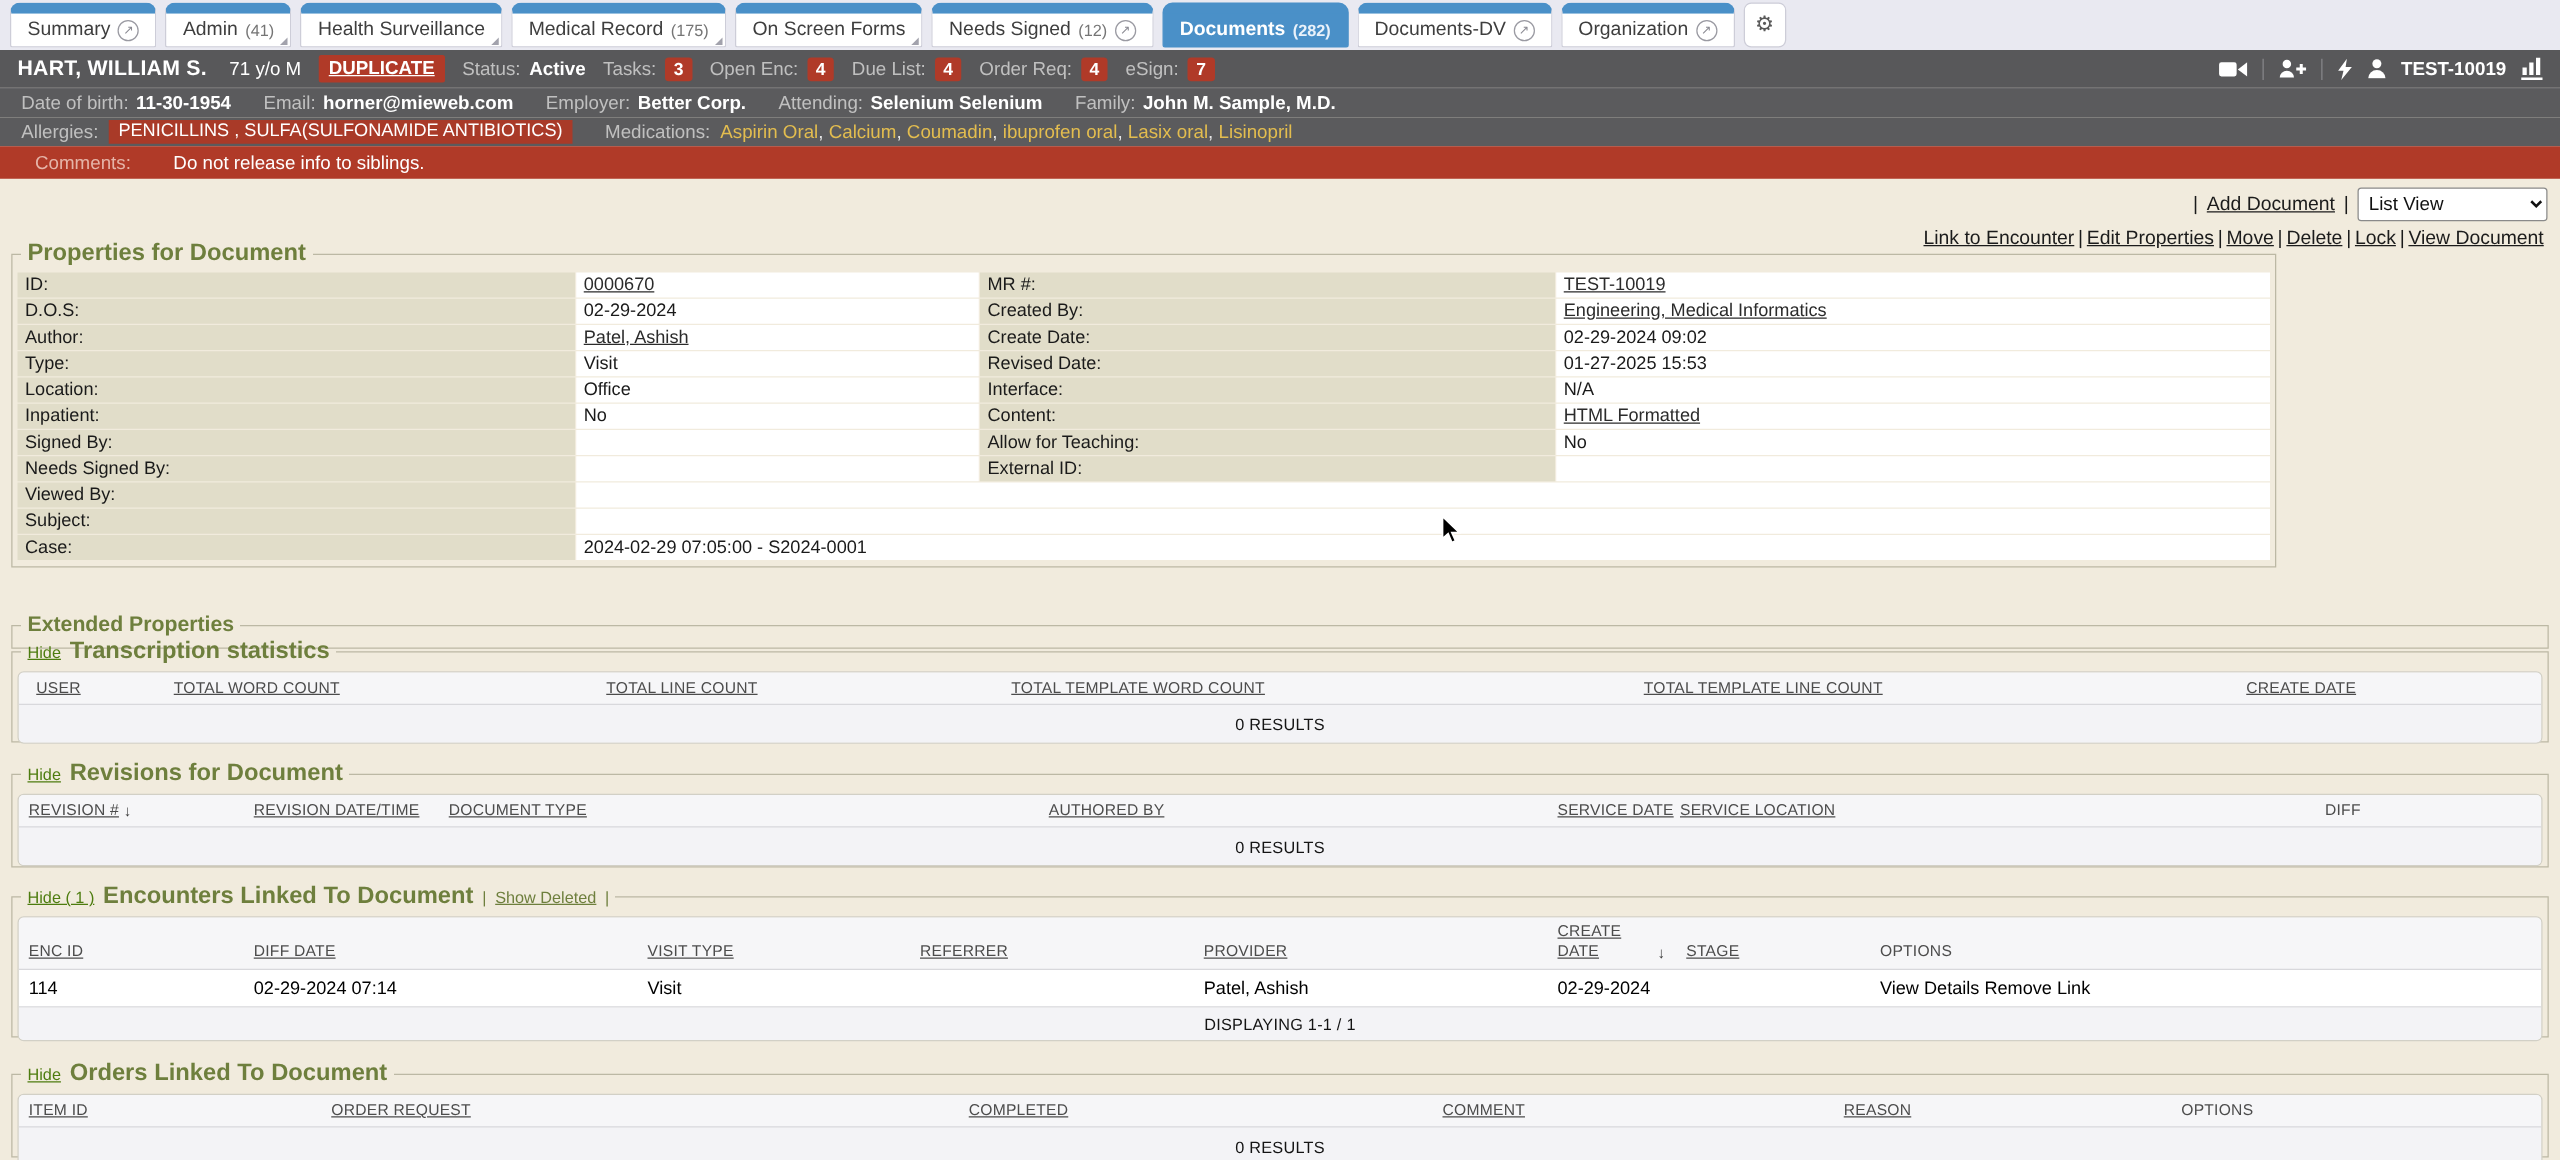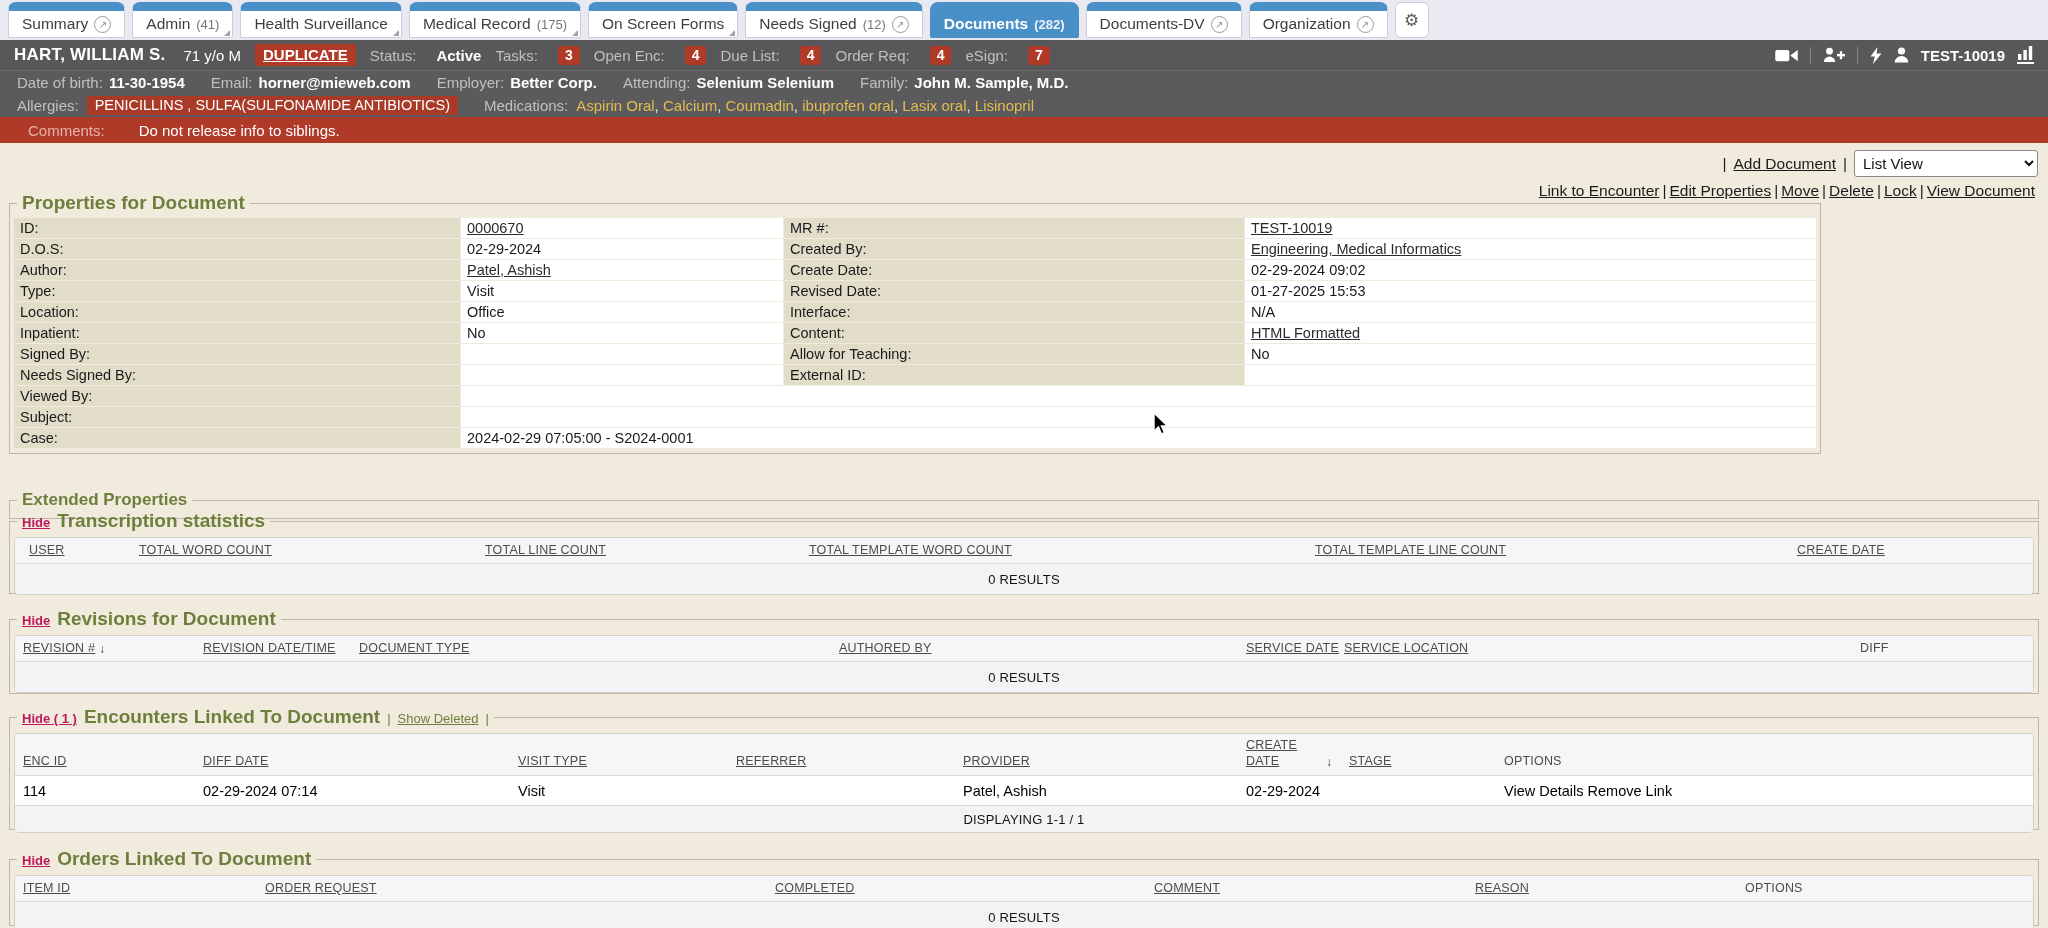--- a/index.html
+++ b/index.html
@@ -29,51 +29,51 @@
   .graybar { position:absolute; left:0; width:100%; color:#fff; display:flex; align-items:center; }
   #patientbar { top:40px; height:30px; background:#58585a; padding-left:14px; gap:14px; font-size:15px; }
   #patientbar .pname { font-size:17px; font-weight:bold; letter-spacing:.2px; }
   #patientbar .age { margin-left:4px; }
   .flagbadge { background:#b03a28; color:#fff; font-weight:bold; text-decoration:underline;
                padding:2px 8px 3px; border-radius:2px; font-size:15px; cursor:pointer; }
   .blabel { color:#c0c0c0; }
   .bval { color:#fff; font-weight:bold; }
   .numbadge { background:#b03a28; color:#fff; font-weight:bold; padding:1px 7px 2px; border-radius:3px;
               font-size:14px; cursor:pointer; }
-  .statpair { display:flex; align-items:center; gap:20px;text-align:center; }
+  .statpair { display:flex; align-items:center; gap:7px;text-align:center; }
   #pbright { margin-left:auto; display:flex; align-items:center; gap:12px; padding-right:14px; }
   .vsep { width:1px; height:17px; background:#86868a; }
   .wicon { display:flex; align-items:center; cursor:pointer; }
   .wicon svg { display:block; }
   .chartlink { border-bottom:2px solid #fff; padding-bottom:2px; }
   #demobar { top:70px; height:24px; background:#5b5b5d; padding-left:17px; gap:26px; font-size:15px; border-top:1px solid #6b6b6d; }
   .dpair { display:flex; gap:6px; white-space:nowrap; }
   .dval { font-weight:bold; }
   #allergybar { top:94px; height:23px; background:#5b5b5d; padding-left:17px; gap:8px; font-size:15px; }
   .allergybadge { background:#a93a28; color:#fff; padding:1px 8px 2px; font-size:14.5px; white-space:nowrap; cursor:default; }
   .medname { color:#e3bd4f; cursor:pointer; }
   .msep { color:#e8e8e8; }
   #medwrap { display:flex; gap:0; align-items:center; white-space:pre; }
   #commentsbar { top:117px; height:26px; background:#b03a28; padding-left:28px; gap:34px; font-size:15px; }
   #commentsbar .clabel { color:#e5b4a8; }
   #commentsbar .cval { color:#fff; }
   
   #topactions { position:absolute; top:150px; right:10px; display:flex; align-items:center; gap:7px;
                 font-size:15.5px; color:#1b1b1b; }
   #topactions a { color:#1b1b1b; text-decoration:underline; cursor:pointer; }
-  #viewselect { width:184px; height:27px; font-size:15px; font-family:inherit; background:#fff;
+  #viewselect { width:152px; height:27px; font-size:15px; font-family:inherit; background:#fff;
                 border:1px solid #8a8a8a; border-radius:3px; padding:0 4px; color:#111; }
   #docactions { position:absolute; top:182px; right:10px; font-size:15.5px; color:#1b1b1b; white-space:nowrap; }
   #docactions a { color:#1b1b1b; text-decoration:underline; cursor:pointer; margin:0 3px; }
   
   fieldset { position:absolute; border:1px solid #bcb8a4; padding:2px 4px 6px; background:transparent; }
   legend { display:flex; align-items:baseline; gap:7px; padding:0 5px; margin-left:3px; white-space:nowrap; }
   .olive-title { color:#6e7f3d; font-weight:bold; font-size:19px; }
   .olive-title.sm { font-size:17px; }
-  .hidelink { color:#be185d; font-weight:bold; font-size:13px; text-decoration:underline; cursor:pointer; }
+  .hidelink { color:#4d7c0f; font-weight:normal; font-size:13px; text-decoration:underline; cursor:pointer; }
   .olivesep { color:#6e7f3d; font-size:13px; }
   .showdel { color:#6e7f3d; font-size:13px; text-decoration:underline; cursor:pointer; }
   
   #ptable { display:grid; grid-template-columns:446px 322px 460px 1fr; grid-auto-rows:20px; gap:1px;
             margin-top:2px; font-size:14.5px; }
   .pl { background:#e1ddc9; color:#1a1a1a; line-height:20px; padding-left:6px; white-space:nowrap; overflow:hidden; }
   .pv { background:#fff; color:#1a1a1a; line-height:20px; padding-left:6px; white-space:nowrap; overflow:hidden; }
   .pv a { color:#2b2b2b; text-decoration:underline; cursor:pointer; }
   .wide { grid-column:2 / 5; }
   

